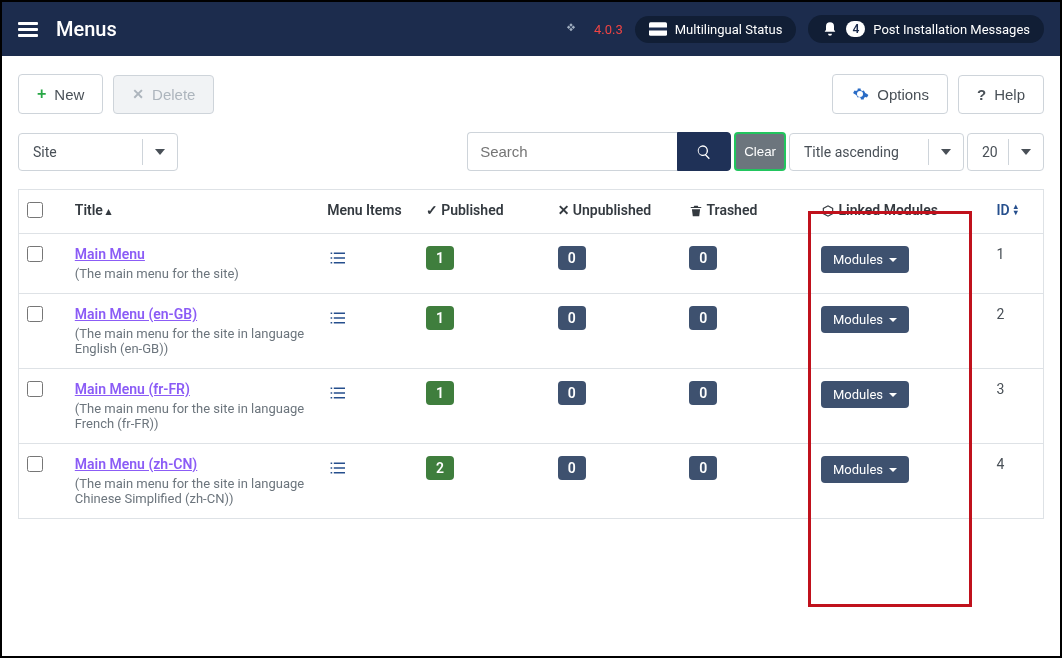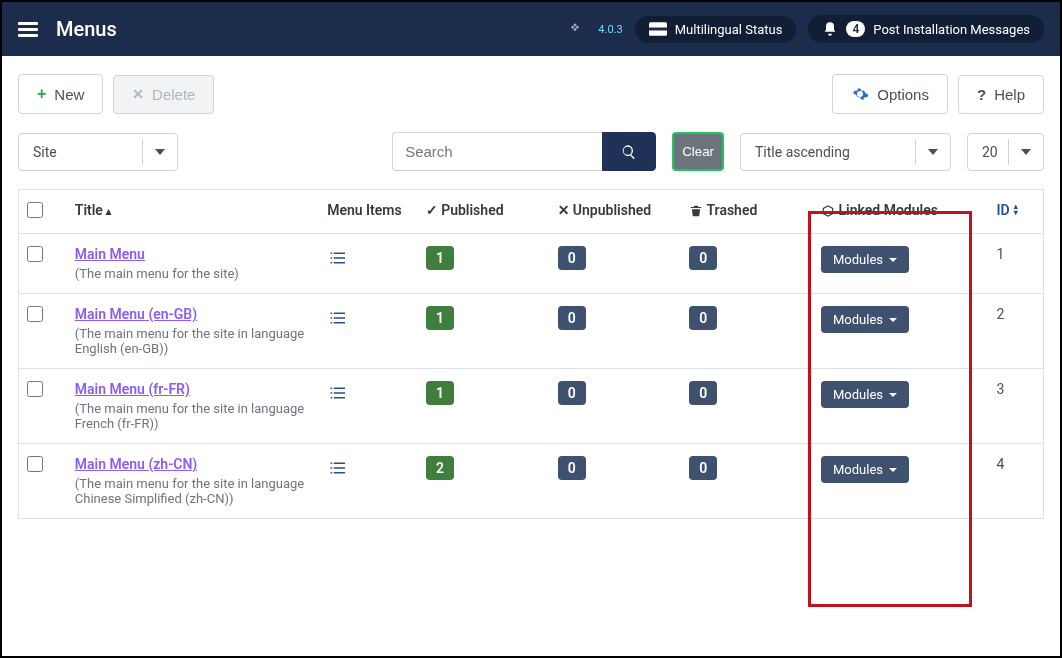--- a/index.html
+++ b/index.html
@@ -7,34 +7,34 @@
 .frame { border: 2px solid #000; width: 1062px; height: 658px; position: relative; overflow: hidden; }
 
 
 .topbar { background: #1c2c4d; color: #fff; height: 54px; display: flex; align-items: center; padding: 0 16px; gap: 12px; }
 .hamburger { display: inline-flex; flex-direction: column; gap: 3px; cursor: pointer; }
 .hamburger span { width: 20px; height: 3px; background: #fff; border-radius: 1px; }
 .page-title { font-size: 20px; font-weight: 500; margin-left: 6px; flex: 0 0 auto; }
 .topbar-spacer { flex: 1; }
 .topbar-pill { background: #111e35; border-radius: 20px; padding: 6px 14px; display: inline-flex; align-items: center; gap: 8px; font-size: 13px; color: #fff; cursor: pointer; white-space: nowrap; }
 .topbar-pill .badge-round { background: #fff; color: #1c2c4d; border-radius: 10px; padding: 1px 6px; font-weight: 600; font-size: 12px; }
-.version { color: #7dd3fc; font-size: 11px; display: flex; align-items: center; gap: 16px; }
+.version { color: #ef4444; font-size: 13px; display: flex; align-items: center; gap: 16px; }
 
 
 .toolbar { padding: 18px 16px; display: flex; align-items: center; gap: 10px; }
 .btn { border: 1px solid #ced4da; background: #fff; padding: 10px 18px; border-radius: 4px; font-size: 15px; display: inline-flex; align-items: center; gap: 8px; cursor: pointer; color: #495057; }
 .btn.disabled { background: #f1f3f5; color: #adb5bd; cursor: not-allowed; }
 .btn .plus { color: #28a745; font-weight: bold; font-size: 16px; }
 .btn .x { color: #adb5bd; font-weight: bold; font-size: 14px; }
 .toolbar-spacer { flex: 1; }
 .btn .gear { color: #2a6cc6; }
 .btn .q { font-weight: bold; }
 
 
-.filters { padding: 0 16px 18px; display: flex; align-items: center; gap: 16px; }
+.filters { padding: 0 16px 18px; display: flex; align-items: center; gap: 3px; }
 .select { border: 1px solid #ced4da; background: #fff; border-radius: 4px; display: flex; align-items: center; }
 .select-text { padding: 10px 14px; }
 .select-caret { border-left: 1px solid #ced4da; padding: 10px 12px; display: flex; align-items: center; }
 .search-wrap { display: flex; }
 .search-input { border: 1px solid #ced4da; border-right: none; border-radius: 4px 0 0 4px; padding: 10px 12px; width: 210px; font-size: 15px; }
 .search-btn { background: #1f3157; border: 1px solid #1f3157; color: #fff; padding: 10px 18px; border-radius: 0 4px 4px 0; cursor: pointer; }
 .clear-btn { background: #6c757d; color: #fff; border: 2px solid #22c55e; padding: 10px 8px; border-radius: 4px; cursor: pointer; }
 .pagesize { width: 40px; text-align: center; }
 
 
@@ -143,21 +143,21 @@
     <div style="flex:1"></div>
     <div class="search-wrap">
       <input class="search-input" placeholder="Search" style="">
       <button class="search-btn">
         <svg width="16" height="16" viewBox="0 0 24 24">
             <path fill="#fff" d="M10 2a8 8 0 015.3 13.9l5.4 5.4-1.4 1.4-5.4-5.4A8 8 0 1110 2zm0 2a6 6 0 100 12 6 6 0 000-12z"></path>
           </svg>
       </button>
     </div>
     <button class="clear-btn">Clear</button>
-    <div class="select" style="width:211px;">
+    <div class="select" style="width:175px;">
       <span class="select-text">Title ascending</span>
       <span style="flex:1"></span>
       <span class="select-caret">
           <span class="caret-down"></span>
         </span>
     </div>
     <div class="select">
       <span class="select-text pagesize">20</span>
       <span class="select-caret">
           <span class="caret-down"></span>

